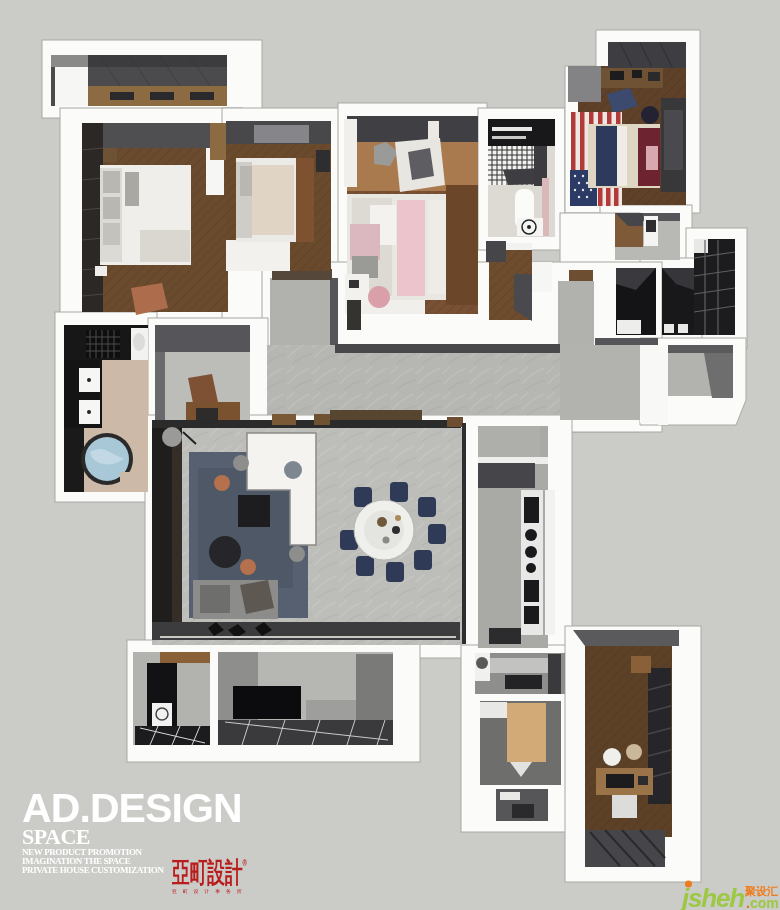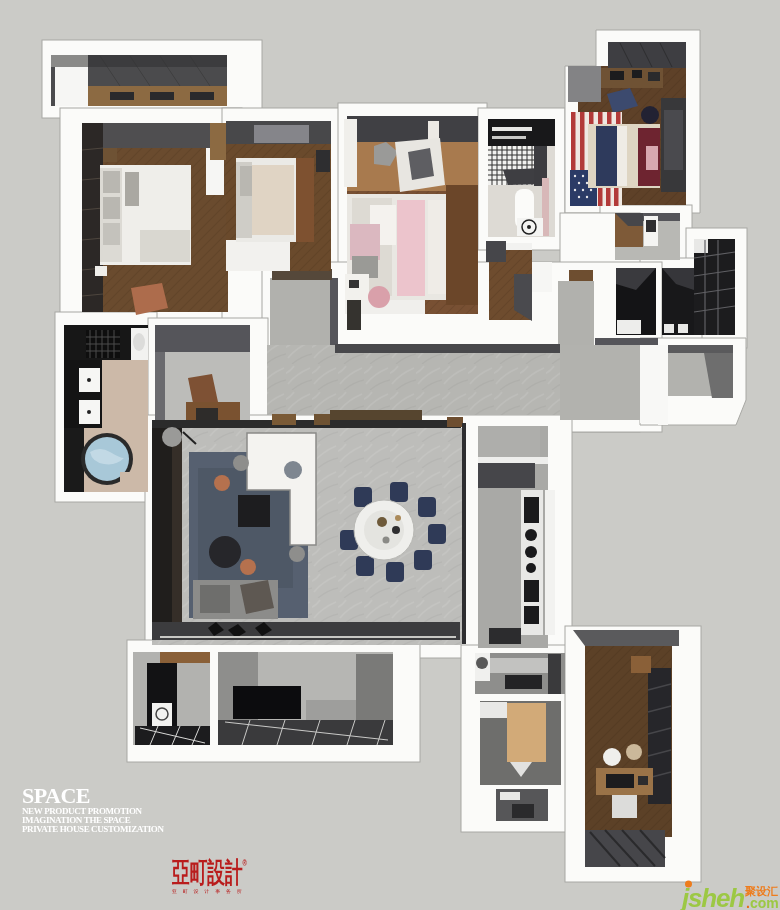--- a/index.html
+++ b/index.html
@@ -465,20 +465,21 @@
   <g stroke="#2a2a2c" stroke-width="2">
         <line x1="590" y1="832" x2="620" y2="866"></line>
         <line x1="605" y1="830" x2="638" y2="866"></line>
         <line x1="622" y1="830" x2="655" y2="866"></line>
         <line x1="640" y1="830" x2="665" y2="858"></line>
       </g>
 </g>
 </svg>
 
 <div class="brand">
+  <h1>AD.DESIGN</h1>
   <h2>SPACE</h2>
   <div class="ln">NEW&nbsp;PRODUCT&nbsp;PROMOTION</div>
   <div class="ln">IMAGINATION&nbsp;THE&nbsp;SPACE</div>
   <div class="ln">PRIVATE&nbsp;HOUSE&nbsp;CUSTOMIZATION</div>
 </div>
 <div class="logo">
   <div class="cn">亞町設計<span style="font-size:9px;vertical-align:top;">®</span></div>
   <div class="sub">亚 町 设 计 事 务 所</div>
 </div>
 <svg class="jsheh" width="100" height="34" viewBox="0 0 100 34" xmlns="http://www.w3.org/2000/svg">

